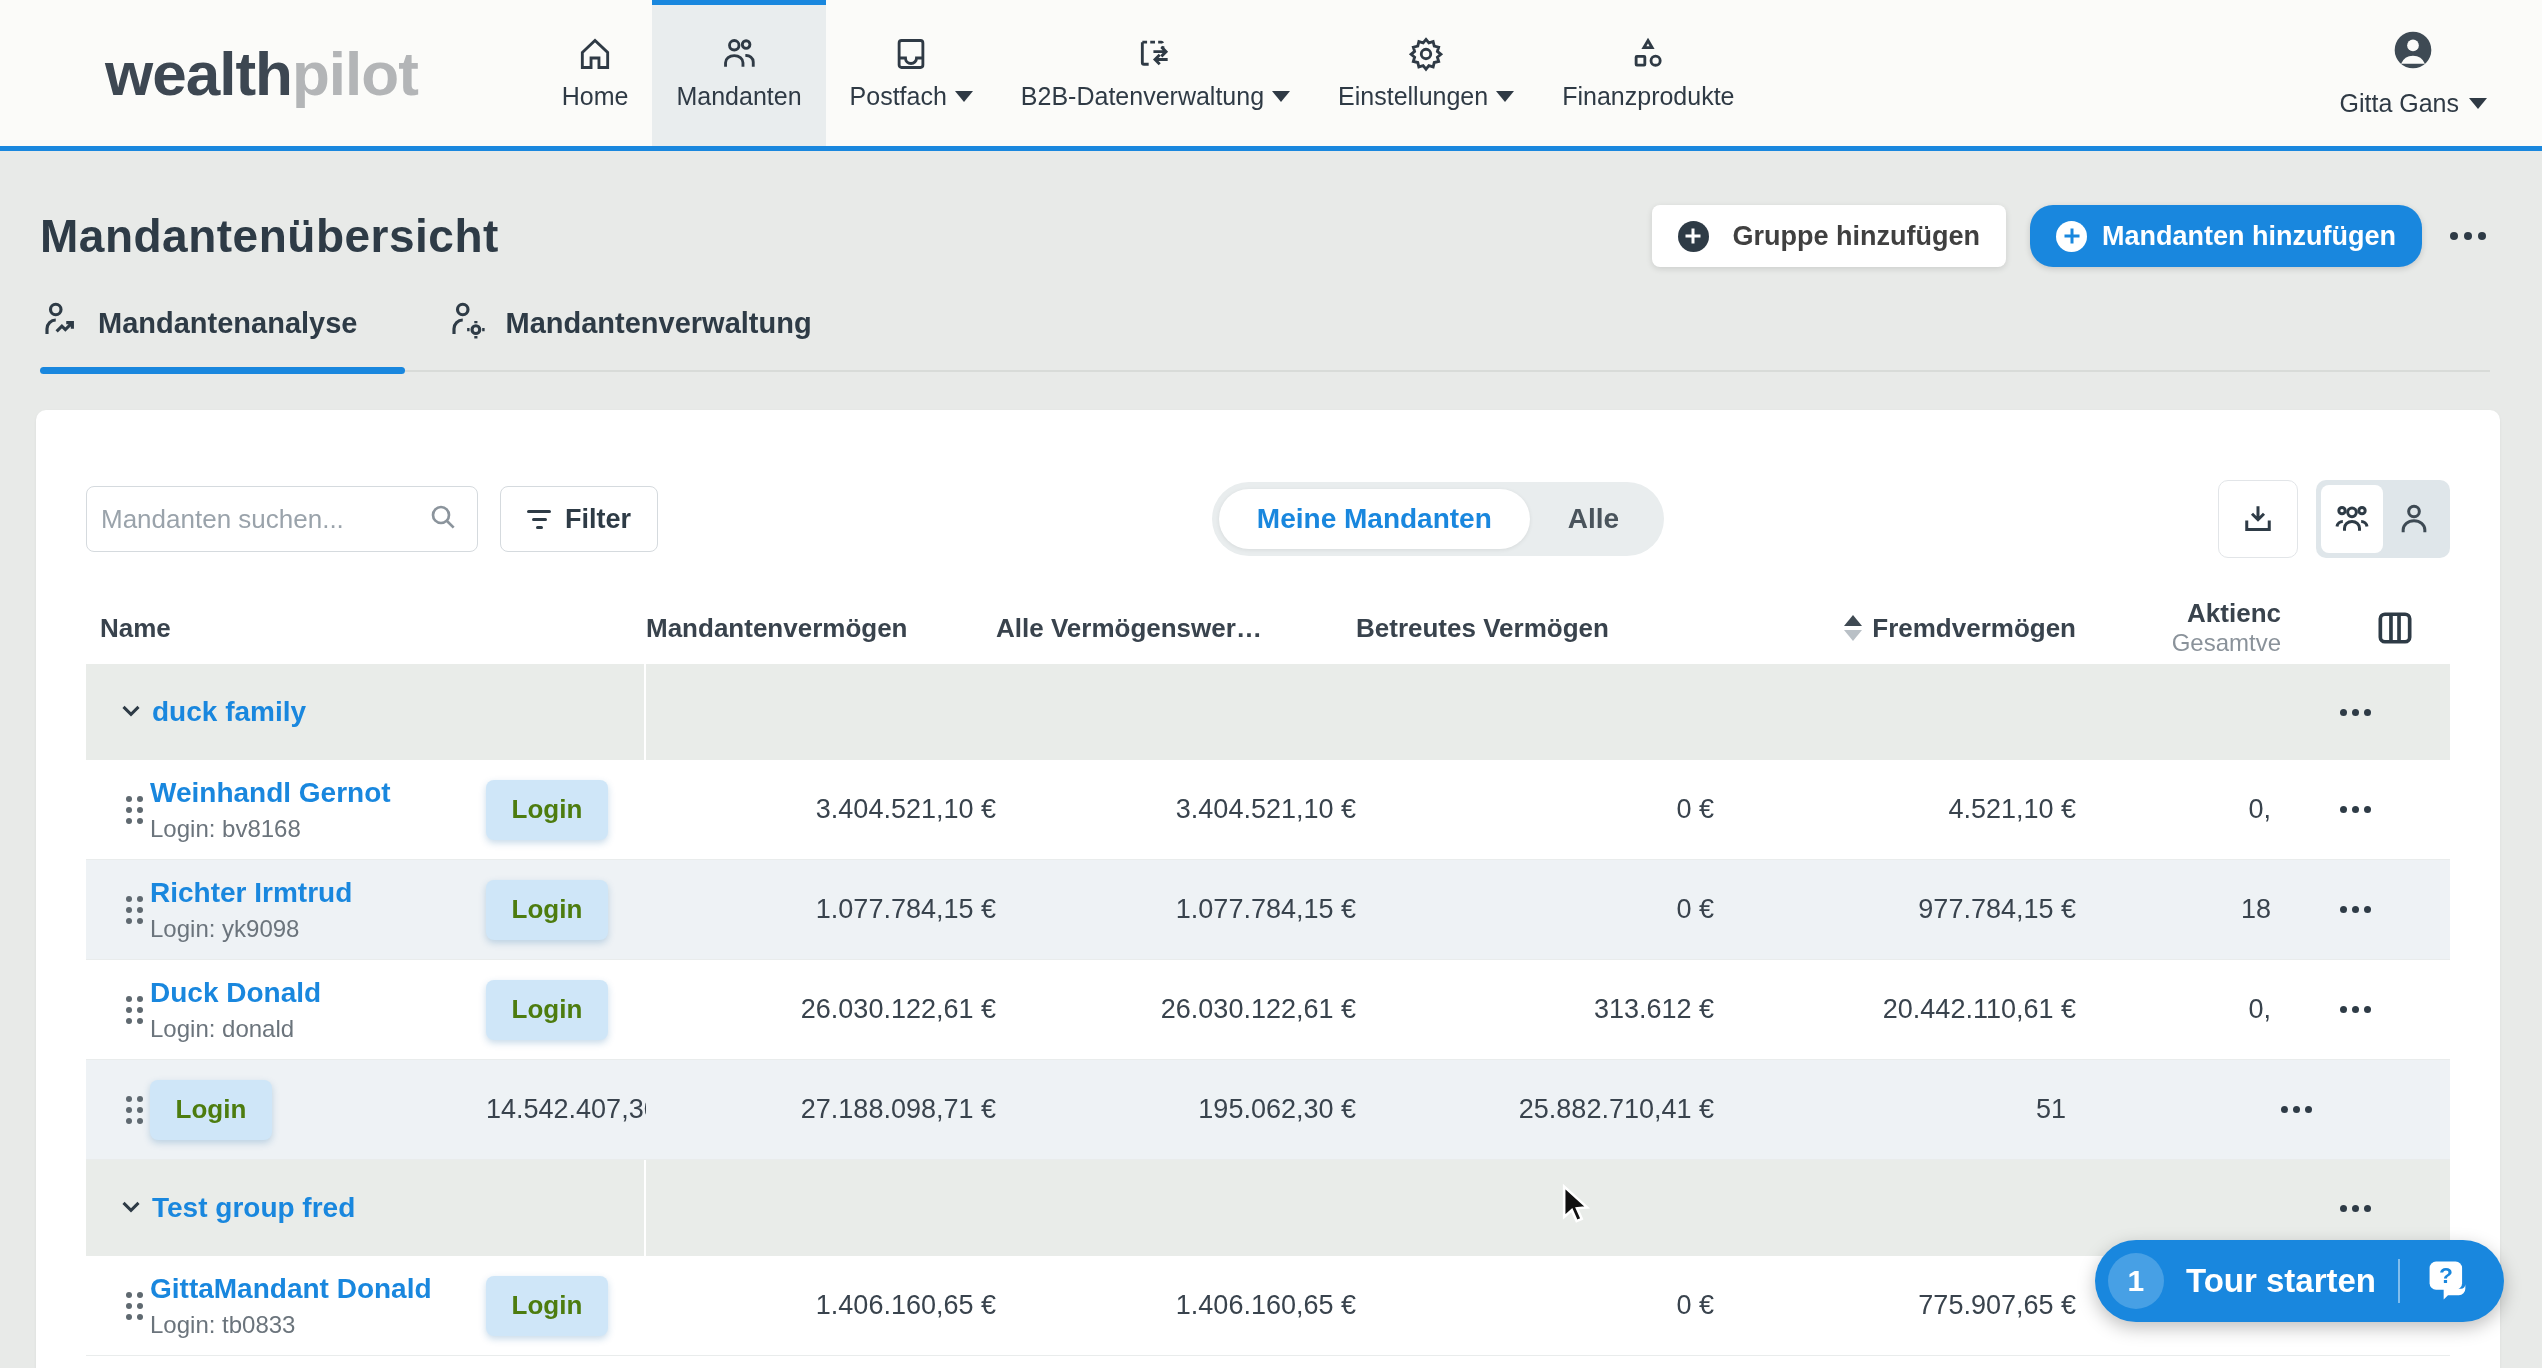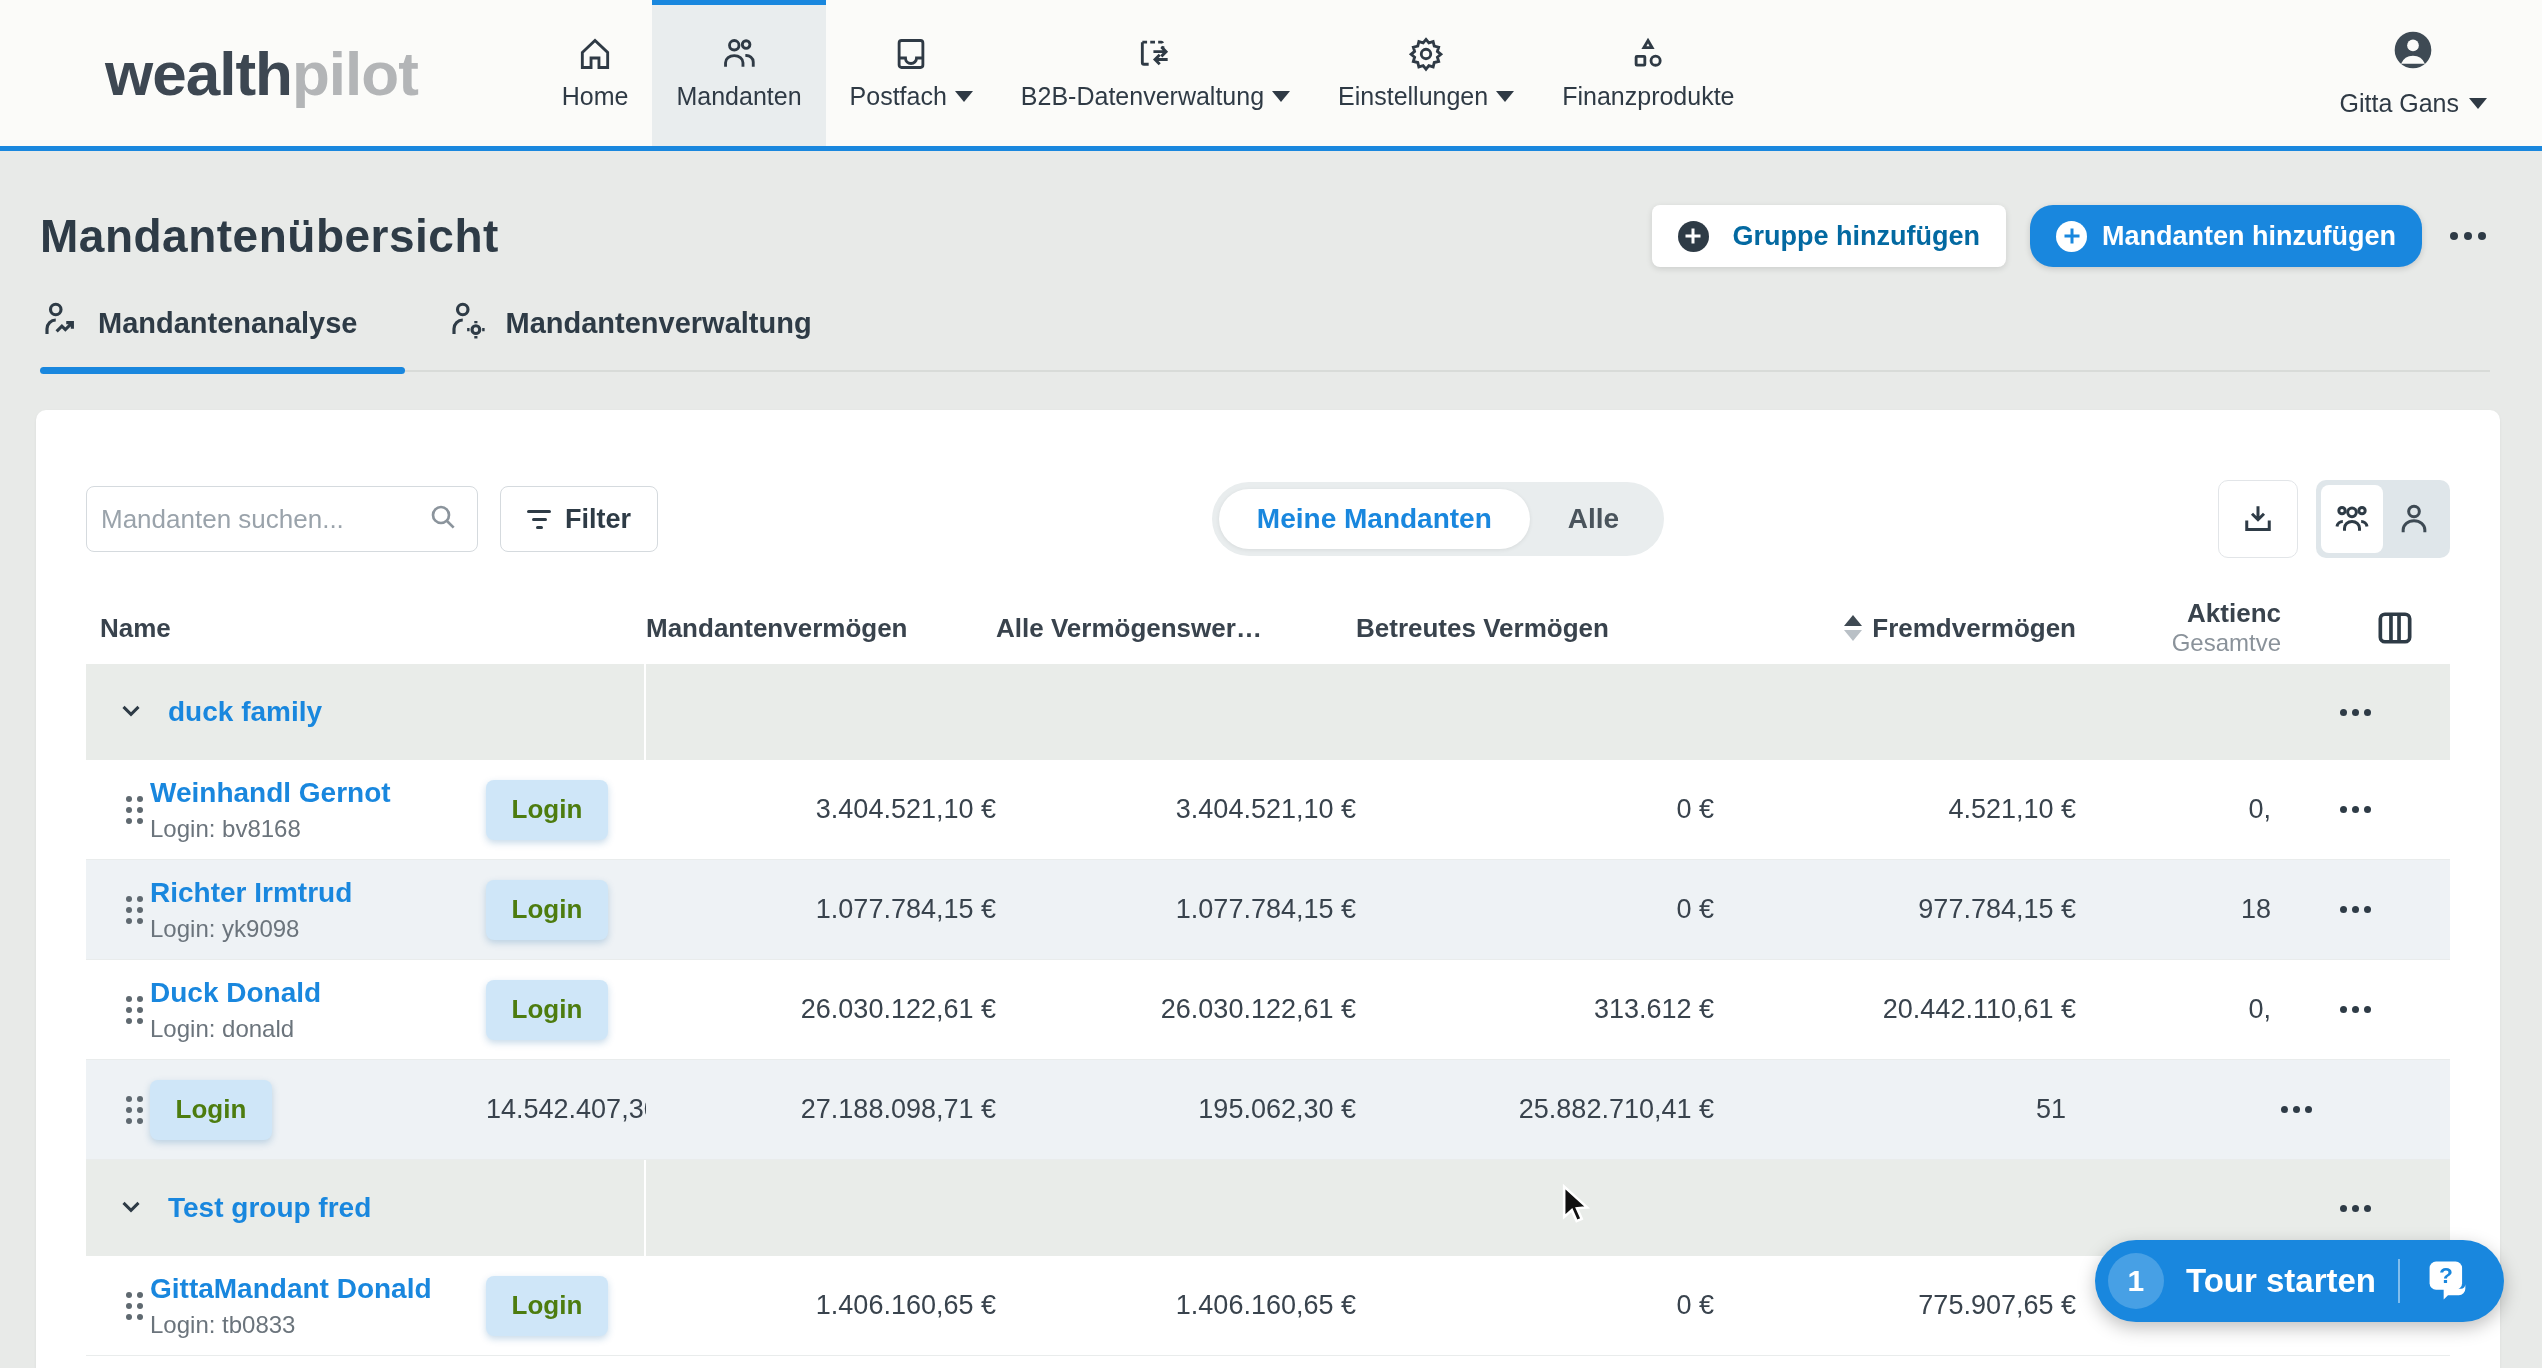--- a/index.html
+++ b/index.html
@@ -19,21 +19,21 @@
   .caret { width:0; height:0; border-left:9px solid transparent; border-right:9px solid transparent; border-top:11px solid #2f3a45; display:inline-block; }
   .nav-user { margin-left:auto; margin-right:55px; display:flex; flex-direction:column; align-items:center; justify-content:center; gap:13px; cursor:pointer; }
   .nav-user .nlabel { font-size:25px; color:#2f3a45; display:flex; align-items:center; gap:10px; white-space:nowrap; }
 
   
   .page { padding:0 52px 0 40px; }
   .page-head { display:flex; align-items:center; margin-top:54px; }
   .page-title { font-size:46px; font-weight:700; color:#2e3b46; letter-spacing:0.5px; }
   .head-actions { margin-left:auto; display:flex; align-items:center; gap:24px; }
   .btn { display:flex; align-items:center; gap:15px; height:62px; padding:0 26px; border:none; border-radius:8px; font-size:27px; font-weight:700; cursor:pointer; font-family:inherit; }
-  .btn-white { background:#ffffff; color:#0369a1; box-shadow:0 2px 6px rgba(0,0,0,.12);gap:24px; }
+  .btn-white { background:#ffffff; color:#404040; box-shadow:0 2px 6px rgba(0,0,0,.12);gap:24px; }
   .btn-blue { background:#1987de; color:#ffffff; box-shadow:0 2px 6px rgba(0,0,0,.15);border-radius:23px; }
   .plus-dark { width:31px; height:31px; border-radius:50%; background:#2e3b46; position:relative; flex:0 0 auto; }
   .plus-dark::before,.plus-dark::after { content:""; position:absolute; background:#fff; left:50%; top:50%; transform:translate(-50%,-50%); }
   .plus-dark::before { width:15px; height:3px; } .plus-dark::after { width:3px; height:15px; }
   .plus-white { width:31px; height:31px; border-radius:50%; background:#ffffff; position:relative; flex:0 0 auto; }
   .plus-white::before,.plus-white::after { content:""; position:absolute; background:#1987de; left:50%; top:50%; transform:translate(-50%,-50%); }
   .plus-white::before { width:15px; height:3px; } .plus-white::after { width:3px; height:15px; }
   .kebab { display:flex; gap:6px; padding:10px 4px; cursor:pointer; background:none; border:none; }
   .kebab i { width:8px; height:8px; border-radius:50%; background:#2e3b46; display:block; }
 
@@ -71,21 +71,21 @@
   .sort-icon { display:inline-flex; flex-direction:column; gap:4px; }
   .sort-icon .up { width:0;height:0;border-left:9px solid transparent;border-right:9px solid transparent;border-bottom:11px solid #3f4a53; }
   .sort-icon .down { width:0;height:0;border-left:9px solid transparent;border-right:9px solid transparent;border-top:11px solid #b9c0c6; }
   .th-two { text-align:right; line-height:1.2; }
   .th-two .l1 { font-size:26px; font-weight:700; color:#39434d; }
   .th-two .l2 { font-size:24px; font-weight:400; color:#8a929a; }
   .th-colbtn { display:flex; justify-content:center; }
 
   .row { align-items:center; }
   .group-row { display:grid; grid-template-columns:560px 1fr 110px; height:96px; background:#e9ece9; }
-  .group-cell { display:flex; align-items:center; gap:22px; padding-left:30px; border-right:2px solid #ffffff; height:100%; }
+  .group-cell { display:flex; align-items:center; gap:6px; padding-left:30px; border-right:2px solid #ffffff; height:100%; }
   .group-name { font-size:28px; font-weight:700; color:#1987de; cursor:pointer; }
   .member-row { display:grid; grid-template-columns:64px 336px 160px 350px 360px 358px 362px 205px 1fr 110px; height:100px; background:#ffffff; border-bottom:1px solid #e9ecec; }
   .member-row.alt { background:#eef2f5; }
   .drag-handle { display:grid; grid-template-columns:repeat(2,6px); grid-auto-rows:6px; gap:5px; margin-left:40px; cursor:grab; width:17px; }
   .drag-handle i { width:6px; height:6px; border-radius:50%; background:#5f6970; display:block; }
   .name-cell .cname { font-size:28px; font-weight:700; color:#1987de; text-decoration:none; display:block; white-space:nowrap; overflow:hidden; cursor:pointer; }
   .name-cell .clogin { font-size:24px; color:#6b747c; margin-top:6px; }
   .login-btn { width:122px; height:60px; background:#cfe6f8; border:none; border-radius:8px; font-size:26px; font-weight:700; color:#4d7c0f; cursor:pointer; box-shadow:0 3px 7px rgba(40,110,170,.25); font-family:inherit; }
   .val { font-size:27px; color:#39434d; text-align:right; white-space:nowrap; overflow:hidden; }
   .val.clip { padding-right:10px; }

